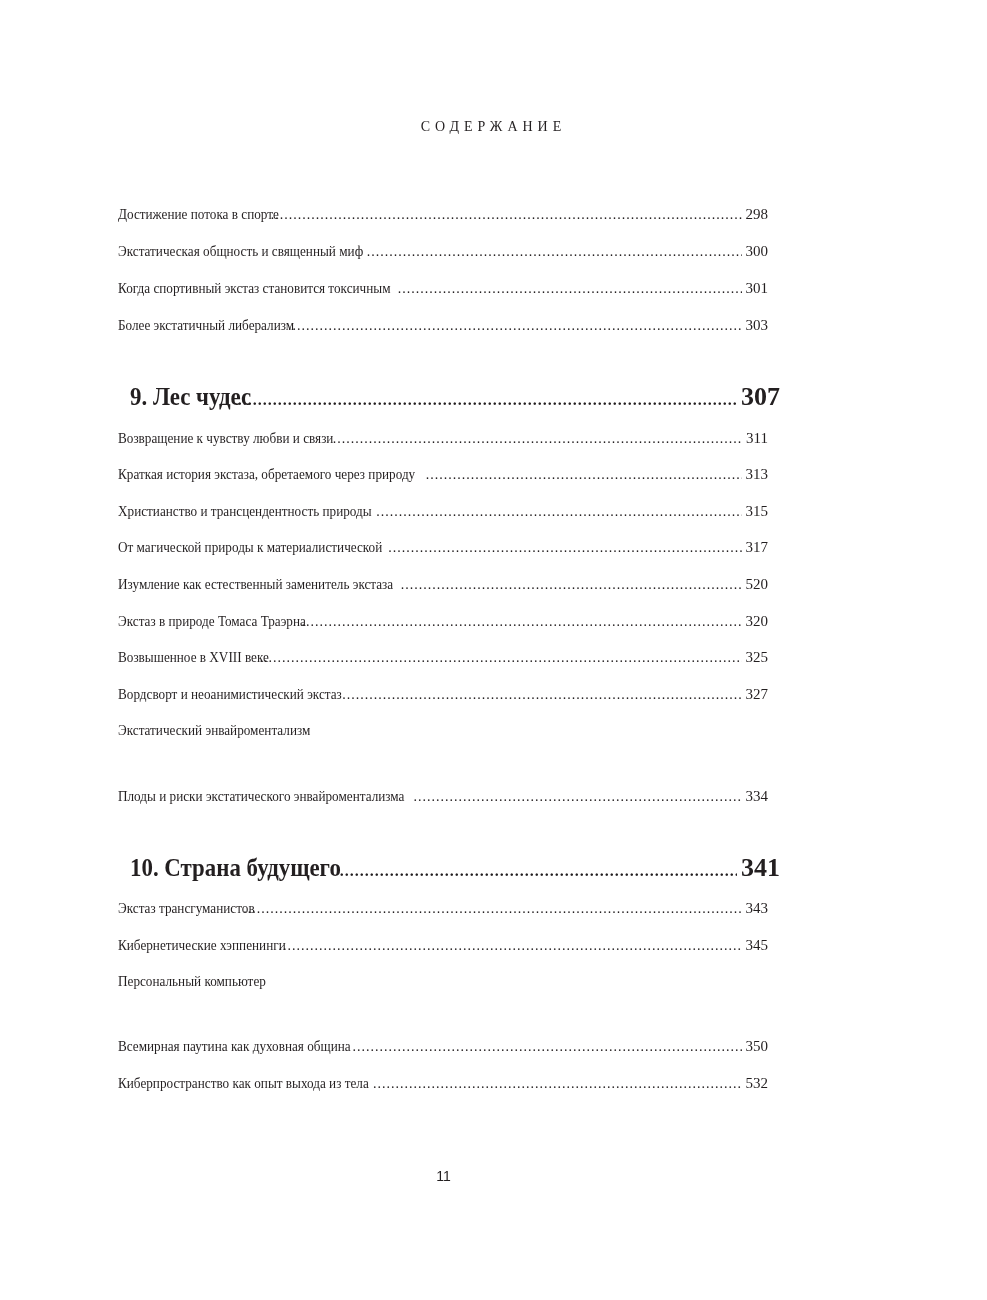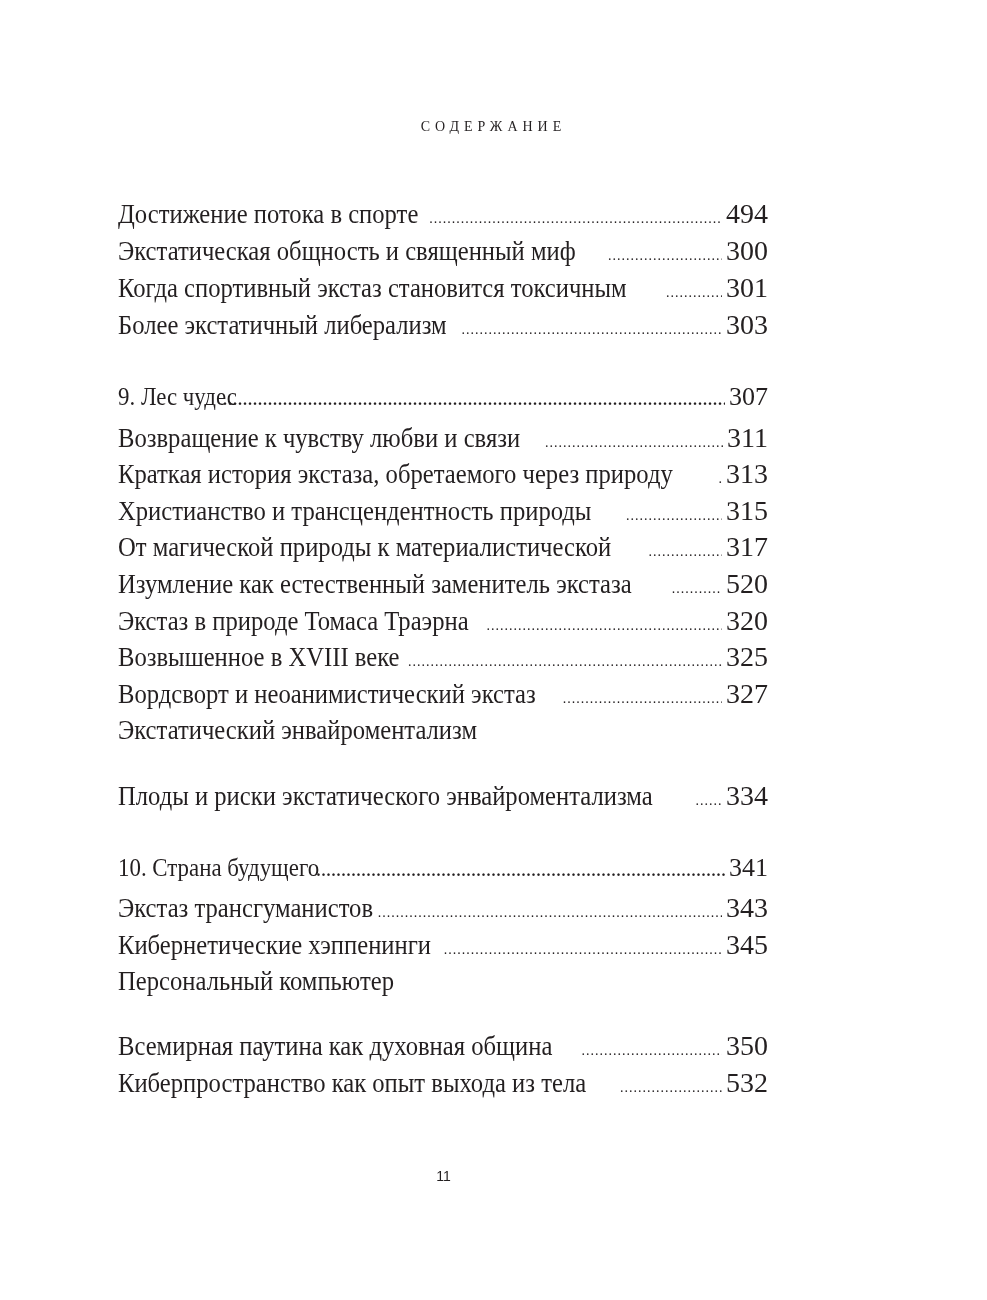--- a/index.html
+++ b/index.html
@@ -29,21 +29,21 @@
     .toc {
       position: absolute;
       left: 118px;
       width: 650px;
       top: 0;
     }
     .entry {
       position: absolute;
       left: 0;
       width: 650px;
-      font-size: 28px;
+      font-size: 15px;
       line-height: 36px;
       height: 36px;
     }
     .entry .row {
       display: flex;
       align-items: baseline;
       width: 100%;
     }
     .entry .title {
       white-space: nowrap;
@@ -64,21 +64,22 @@
     }
     .entry .leader::before {
       content: "............................................................................................................................................................................................";
     }
     .entry .page {
       flex: 0 0 auto;
       white-space: nowrap;
     }
     .entry.chapter {
       font-size: 26px;
-      font-weight: normal;
+      font-weight: bold;
+      margin-left: 12px;
     }
     .entry.chapter .leader {
       font-size: 16px;
       font-weight: bold;
     }
     .entry.two-line {
       height: 64px;
     }
     .entry.two-line .first-line {
       line-height: 28px;
@@ -102,21 +103,21 @@
 <body>
 
 <div class="running-head">СОДЕРЖАНИЕ</div>
 
 <div class="toc">
 
   <div class="entry" style="top:196px">
     <div class="row">
       <span class="title">Достижение потока в спорте</span>
       <span class="leader"></span>
-      <span class="page">494</span>
+      <span class="page">298</span>
     </div>
   </div>
   <div class="entry" style="top:233px">
     <div class="row">
       <span class="title">Экстатическая общность и священный миф</span>
       <span class="leader"></span>
       <span class="page">300</span>
     </div>
   </div>
   <div class="entry" style="top:270px">

